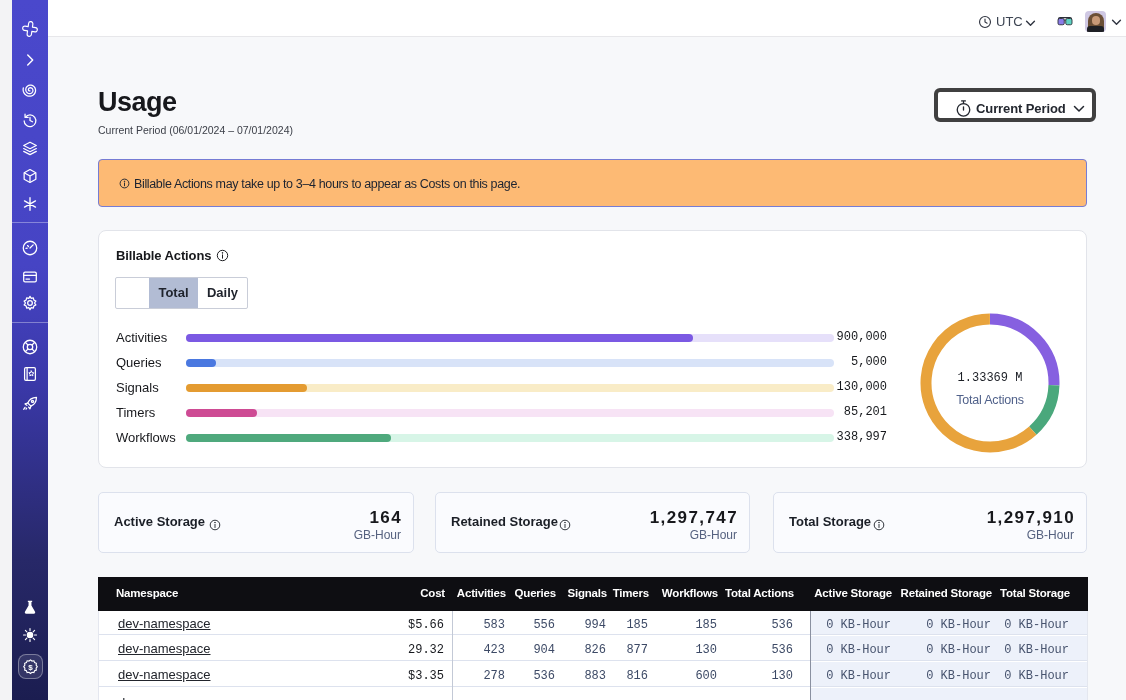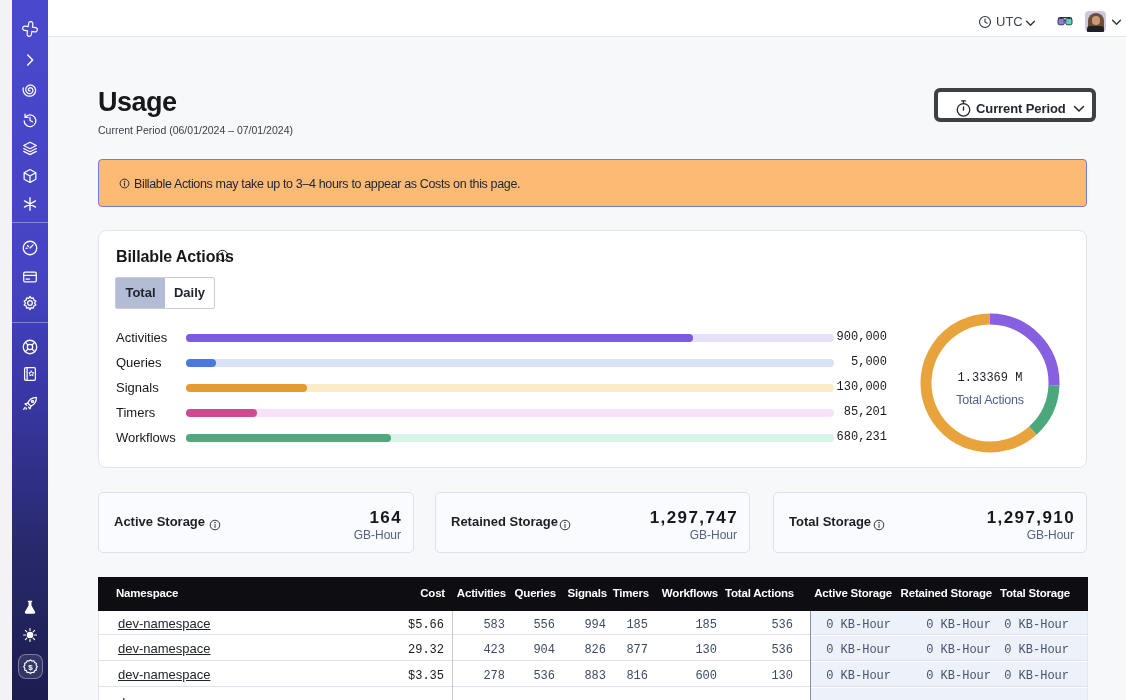--- a/index.html
+++ b/index.html
@@ -23,22 +23,22 @@
 
 #pbtn { position:absolute; left:934px; top:88px; width:162px; height:34px; background:#fff; border:4px solid #404040; border-radius:6px; }
 #pbtn .lbl { position:absolute; left:38px; top:9px; font-size:13px; font-weight:700; color:#23272f; letter-spacing:-0.1px; }
 
 
 #banner { position:absolute; left:98px; top:159px; width:989px; height:48px; background:#fdba74; border:1px solid #767cd4; border-radius:4px; }
 #banner .txt { position:absolute; left:35px; top:17px; font-size:12.5px; letter-spacing:-0.35px; color:#1c2330; }
 
 
 #card { position:absolute; left:98px; top:230px; width:989px; height:238px; background:#fff; border:1px solid #e2e4ea; border-radius:8px; }
-#card .title { position:absolute; left:17px; top:17px; font-size:16px; font-weight:700; letter-spacing:-0.1px; color:#17181c; }
-#tabs { position:absolute; left:16px; top:46px; height:32px; border:1px solid #c9cdd8; border-radius:2px; background:#fff; }
+#card .title { position:absolute; left:17px; top:17px; font-size:13px; font-weight:700; letter-spacing:-0.1px; color:#17181c; }
+#tabs { position:absolute; left:16px; top:46px; height:32px; border:1px solid #c9cdd8; border-radius:2px; background:#fff;padding-left:33px; }
 .tab { float:left; height:30px; line-height:30px; width:49px; text-align:center; font-size:13px; font-weight:700; color:#1f232c; }
 .tab.on { background:#b2bcd4; }
 .crow { position:absolute; left:0; height:8px; }
 .clabel { position:absolute; left:17px; font-size:13px; color:#17181c; transform:translateY(-8px); }
 .ctrack { position:absolute; left:87px; width:648px; height:8px; border-radius:4px; transform:translateY(-4px); }
 .cfill { position:absolute; left:0; top:0; height:8px; border-radius:4px; }
 .cval { position:absolute; width:100px; right:201px; text-align:right; font-family:"Liberation Mono",monospace; font-size:12px; color:#16181c; transform:translateY(-8px); }
 
 
 #donut { position:absolute; left:819px; top:80px; width:144px; height:144px; }
@@ -244,21 +244,21 @@
     <div class="ctrack" style="background:#f7e3f5">
         <div class="cfill" style="width:71px; background:#ce4b94"></div>
       </div>
     <span class="cval">85,201</span>
   </div>
   <div class="crow" style="top:207px; width:989px;">
     <span class="clabel">Workflows</span>
     <div class="ctrack" style="background:#d7f5e7">
         <div class="cfill" style="width:205px; background:#4fa97d"></div>
       </div>
-    <span class="cval">680,231</span>
+    <span class="cval">338,997</span>
   </div>
 
   <div id="donut">
     <svg width="144" height="144" viewBox="0 0 144 144" fill="none">
       <path d="M 72 8 A 64 64 0 0 1 135.96 74.23" stroke="#8660e0" stroke-width="11"></path>
       <path d="M 135.96 74.23 A 64 64 0 0 1 114.82 119.56" stroke="#4aa87c" stroke-width="11"></path>
       <path d="M 114.82 119.56 A 64 64 0 1 1 71.9 8" stroke="#e8a33c" stroke-width="11"></path>
     </svg>
     <div class="t1">1.33369 M</div>
     <div class="t2">Total Actions</div>

